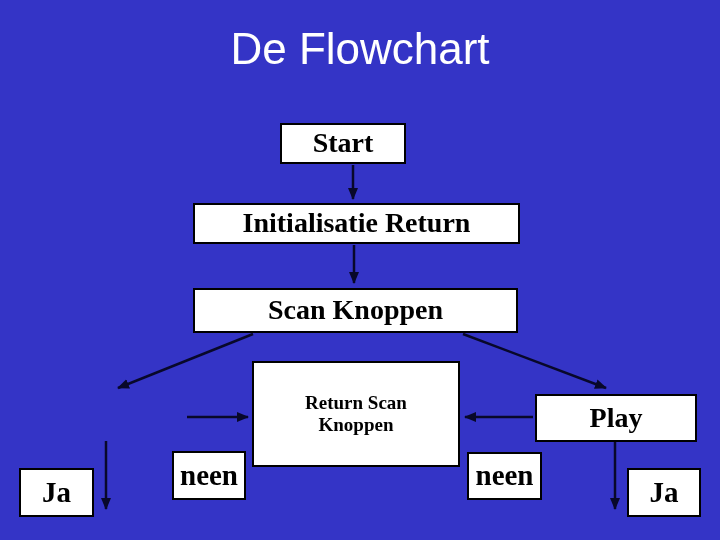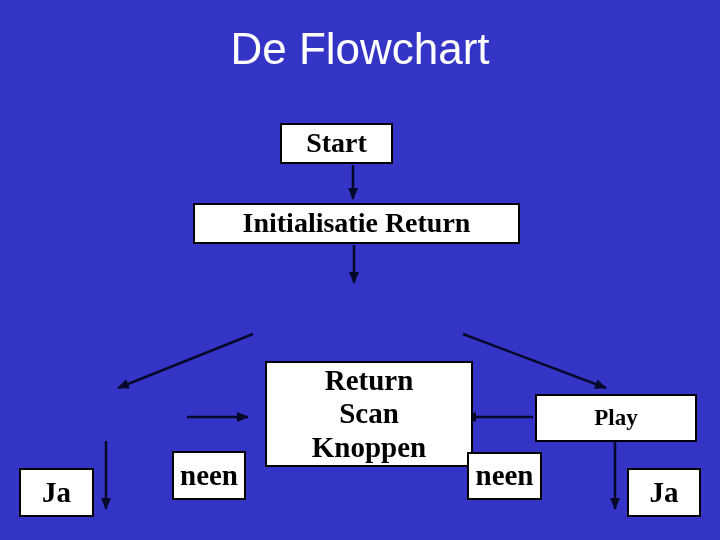--- a/index.html
+++ b/index.html
@@ -19,26 +19,26 @@
   .edges{position:absolute;left:0;top:0;width:720px;height:540px;}
   .node{
     position:absolute;
     background:#ffffff;
     border:2px solid #000000;
     box-sizing:border-box;
     display:flex;align-items:center;justify-content:center;
     color:#000000;font-weight:700;text-align:center;
     line-height:1.15;
   }
-  .n-start  {left:280px;top:123px;width:113px;height:41px;font-size:28px;}
+  .n-start  {left:280px;top:123px;width:126px;height:41px;font-size:28px;}
   .n-init   {left:193px;top:203px;width:327px;height:41px;font-size:28px;}
   .n-scan   {left:193px;top:288px;width:325px;height:45px;font-size:28px;}
-  .n-return {left:265px;top:361px;width:208px;height:106px;font-size:29px;padding:0 30px;}
+  .n-return {left:252px;top:361px;width:208px;height:106px;font-size:19px;padding:0 30px;}
   .n-record {left:25px; top:393px;width:160px;height:48px;font-size:30px;}
-  .n-play   {left:535px;top:394px;width:162px;height:48px;font-size:23px;}
+  .n-play   {left:535px;top:394px;width:162px;height:48px;font-size:28px;}
   .n-ja-l   {left:19px; top:468px;width:75px; height:49px;font-size:29px;}
   .n-neen-l {left:172px;top:451px;width:74px; height:49px;font-size:29px;}
   .n-neen-r {left:467px;top:452px;width:75px; height:48px;font-size:29px;}
   .n-ja-r   {left:627px;top:468px;width:74px; height:49px;font-size:29px;}
 </style>
 </head>
 <body>
 
 <div class="slide">
 
@@ -57,20 +57,21 @@
       <line x1="463" y1="334" x2="606" y2="388" marker-end="url(#ah)"></line>
       <line x1="187" y1="417" x2="248" y2="417" marker-end="url(#ah)"></line>
       <line x1="533" y1="417" x2="465" y2="417" marker-end="url(#ah)"></line>
       <line x1="106" y1="441" x2="106" y2="509" marker-end="url(#ah)"></line>
       <line x1="615" y1="442" x2="615" y2="509" marker-end="url(#ah)"></line>
     </g>
   </svg>
 
   <div class="node n-start">Start</div>
   <div class="node n-init">Initialisatie Return</div>
+  <div class="node n-scan">Scan Knoppen</div>
   <div class="node n-return">Return Scan Knoppen</div>
   <div class="node n-play">Play</div>
   <div class="node n-ja-l">Ja</div>
   <div class="node n-neen-l">neen</div>
   <div class="node n-neen-r">neen</div>
   <div class="node n-ja-r">Ja</div>
 
 </div>
 
 </body></html>

